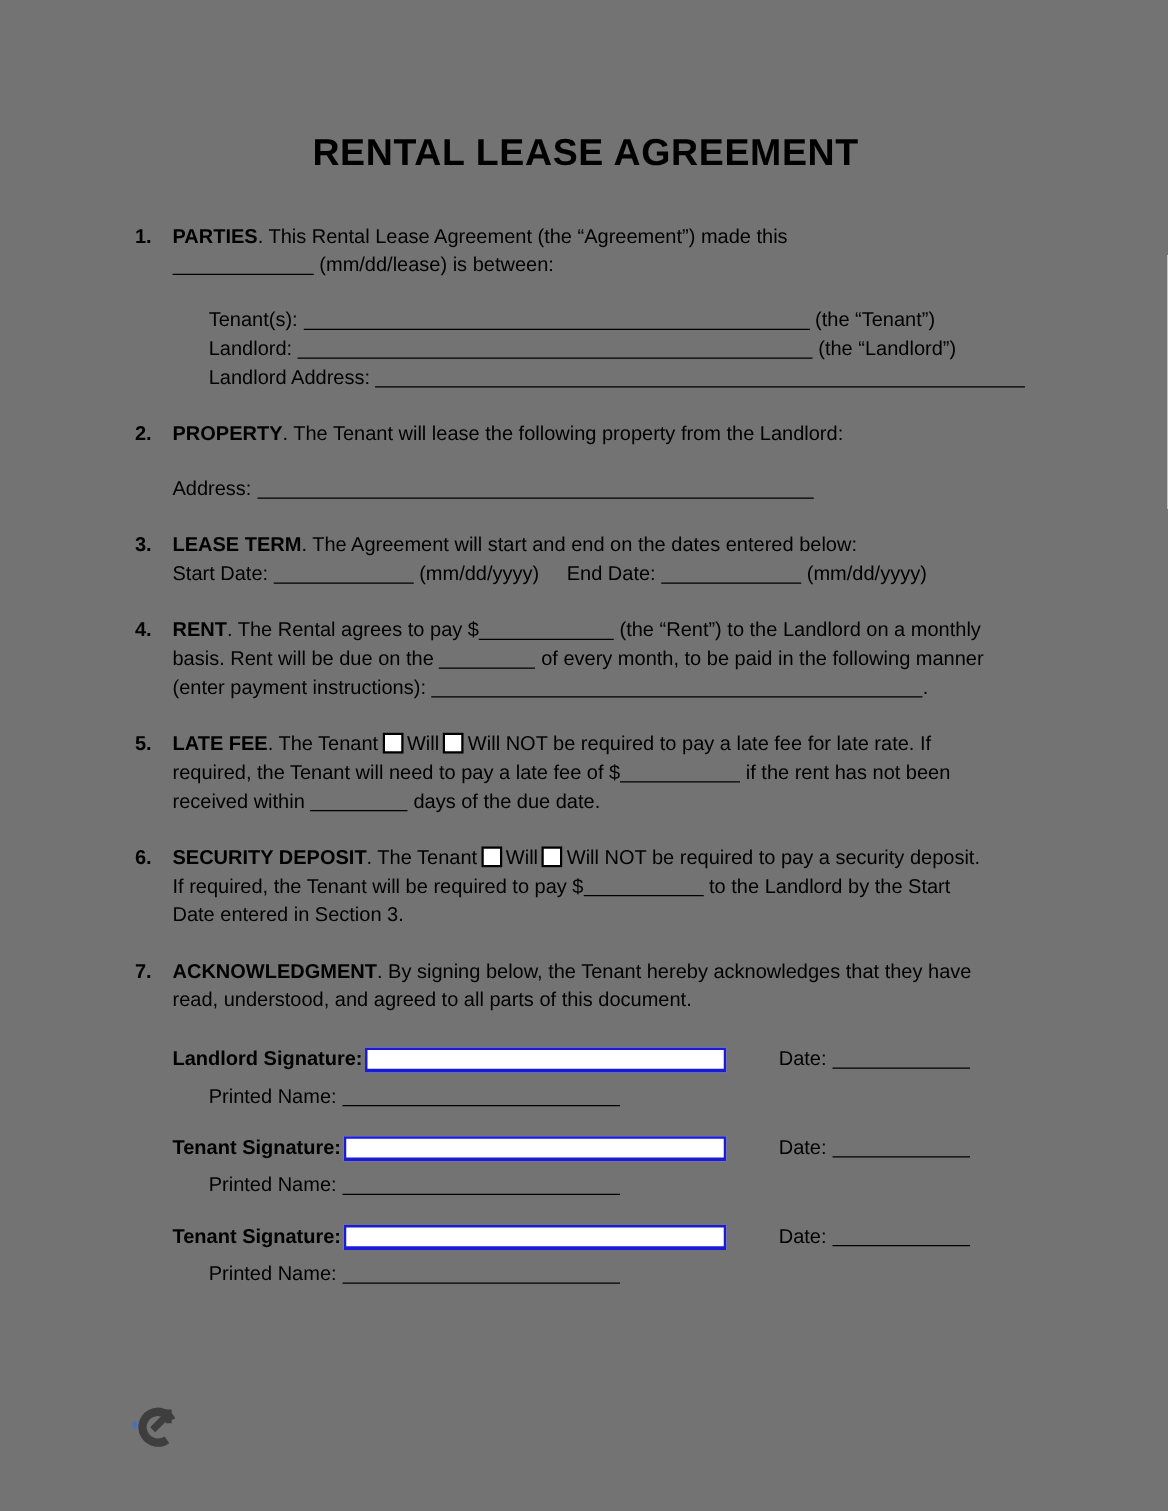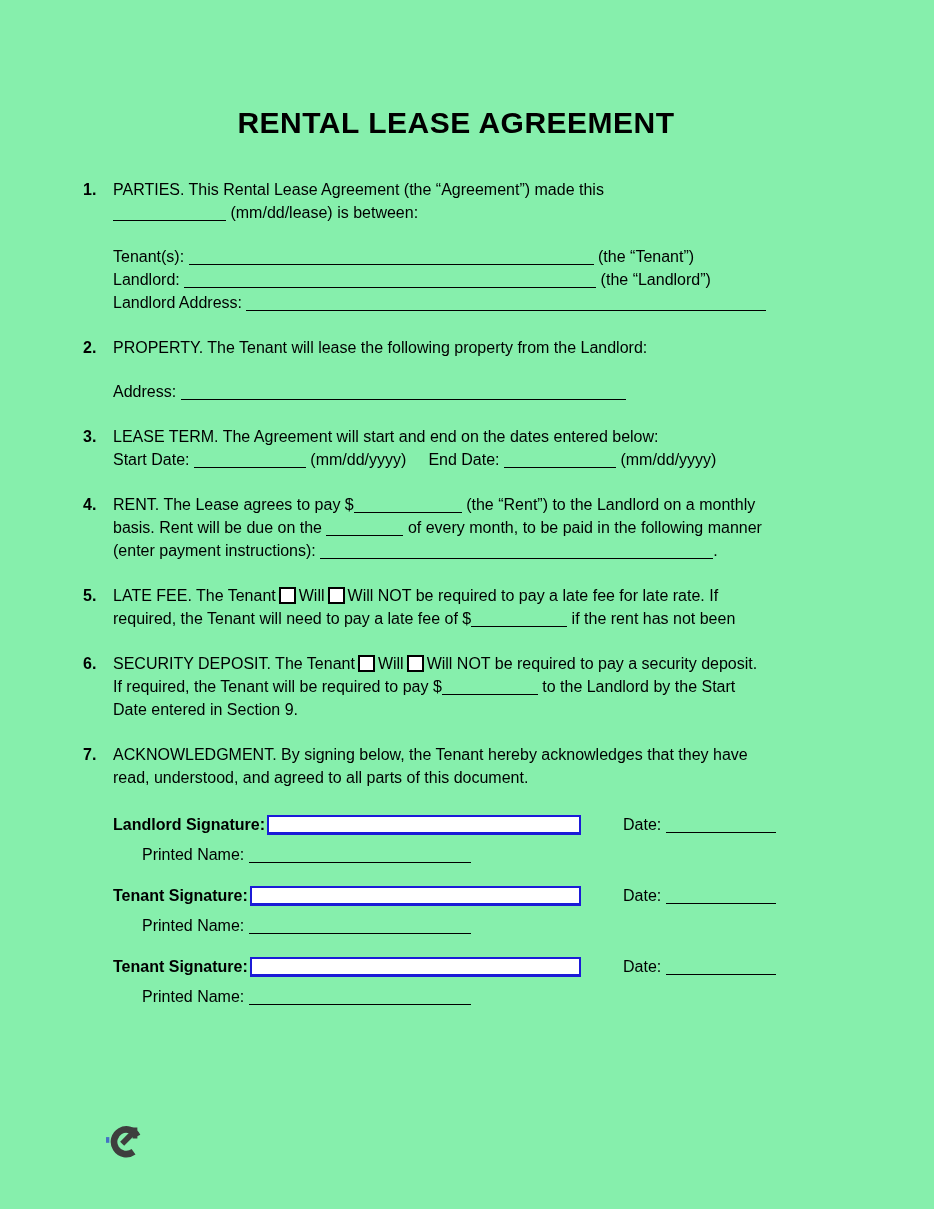--- a/index.html
+++ b/index.html
@@ -1,37 +1,37 @@
 <!DOCTYPE html>
 <html><head>
 <meta charset="utf-8">
 <style>
   * { box-sizing: border-box; }
   html,body { margin:0; padding:0; background:#fff; }
   .page {
     position: relative;
     width: 934px; height: 1209px;
-    background:#86efac;
+    background:#737373;
     font-family: "Liberation Sans", "DejaVu Sans", sans-serif;
     font-size: 16px; color:#000;
-    padding: 106px 105px 0 83px;
+    padding: 106px 105px 0 108px;
     overflow: hidden;
   }
   .doc-title {
     text-align:center; font-weight:bold; font-size:30px;
     letter-spacing: .5px; line-height:34px;
     margin: 0 0 38px 0;
   }
   .sec { display:flex; margin-bottom:22px; }
   .num { flex:0 0 30px; font-weight:bold; line-height:23px; }
   .body { flex:1; min-width:0; }
   .line { line-height:23px; min-height:23px; white-space:nowrap; }
-  .line.indent { }
+  .line.indent { margin-left:29px; }
   .line.gap { margin-top:21px; }
-  b { font-weight:normal;text-align:center; }
+  b { font-weight:bold;text-align:center; }
   .blank {
     display:inline-block; height:12px;
     border-bottom:1.5px solid #000;
     vertical-align:-3px;
   }
   .sp { display:inline-block; height:1px; }
   .cb-sm {
     display:inline-block; width:13px; height:13px;
     border:1.4px solid #000; background:#fff;
     vertical-align:-1px; margin:0 3px;
@@ -83,38 +83,39 @@
       <div class="sec">
         <div class="num">3.</div>
         <div class="body">
           <div class="line"><b>LEASE TERM</b><span>. The Agreement will start and end on the dates entered below:</span></div>
           <div class="line"><span>Start Date: </span><span class="blank" style="width: 112px;"></span><span> (mm/dd/yyyy)</span><span class="sp" style="width: 22px;"></span><span>End Date: </span><span class="blank" style="width: 112px;"></span><span> (mm/dd/yyyy)</span></div>
         </div>
       </div>
       <div class="sec">
         <div class="num">4.</div>
         <div class="body">
-          <div class="line"><b>RENT</b><span>. The Lease agrees to pay $</span><span class="blank" style="width: 108px;"></span><span> (the “Rent”) to the Landlord on a monthly</span></div>
+          <div class="line"><b>RENT</b><span>. The Rental agrees to pay $</span><span class="blank" style="width: 108px;"></span><span> (the “Rent”) to the Landlord on a monthly</span></div>
           <div class="line"><span>basis. Rent will be due on the </span><span class="blank" style="width: 77px;"></span><span> of every month, to be paid in the following manner</span></div>
           <div class="line"><span>(enter payment instructions): </span><span class="blank" style="width: 393px;"></span><span>.</span></div>
         </div>
       </div>
       <div class="sec">
         <div class="num">5.</div>
         <div class="body">
           <div class="line"><b>LATE FEE</b><span>. The Tenant</span><span class="cb-lg"></span><span>Will</span><span class="cb-lg"></span><span>Will NOT be required to pay a late fee for late rate. If</span></div>
           <div class="line"><span>required, the Tenant will need to pay a late fee of $</span><span class="blank" style="width: 96px;"></span><span> if the rent has not been</span></div>
+          <div class="line"><span>received within </span><span class="blank" style="width: 78px;"></span><span> days of the due date.</span></div>
         </div>
       </div>
       <div class="sec">
         <div class="num">6.</div>
         <div class="body">
           <div class="line"><b>SECURITY DEPOSIT</b><span>. The Tenant</span><span class="cb-lg"></span><span>Will</span><span class="cb-lg"></span><span>Will NOT be required to pay a security deposit.</span></div>
           <div class="line"><span>If required, the Tenant will be required to pay $</span><span class="blank" style="width: 96px;"></span><span> to the Landlord by the Start</span></div>
-          <div class="line"><span>Date entered in Section 9.</span></div>
+          <div class="line"><span>Date entered in Section 3.</span></div>
         </div>
       </div>
       <div class="sec">
         <div class="num">7.</div>
         <div class="body">
           <div class="line"><b>ACKNOWLEDGMENT</b><span>. By signing below, the Tenant hereby acknowledges that they have</span></div>
           <div class="line"><span>read, understood, and agreed to all parts of this document.</span></div>
         </div>
       </div>
     </div>

